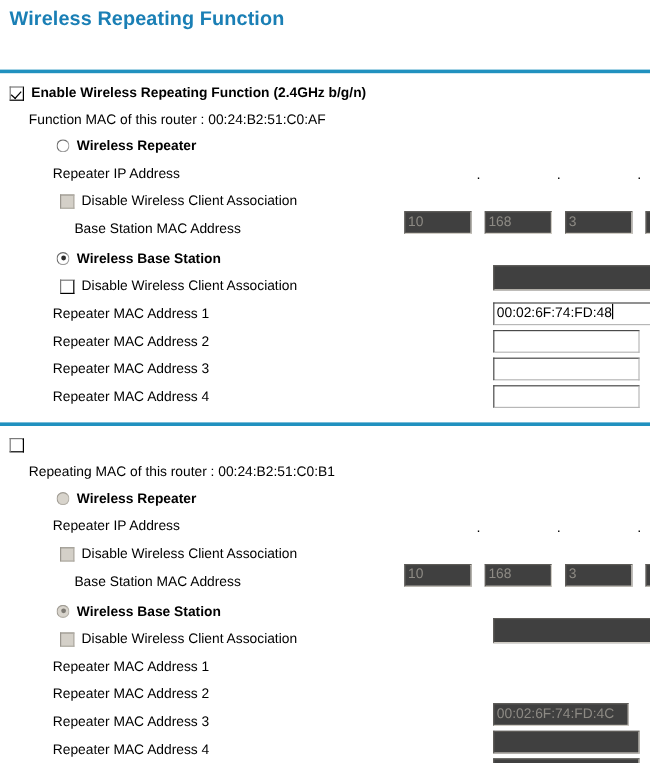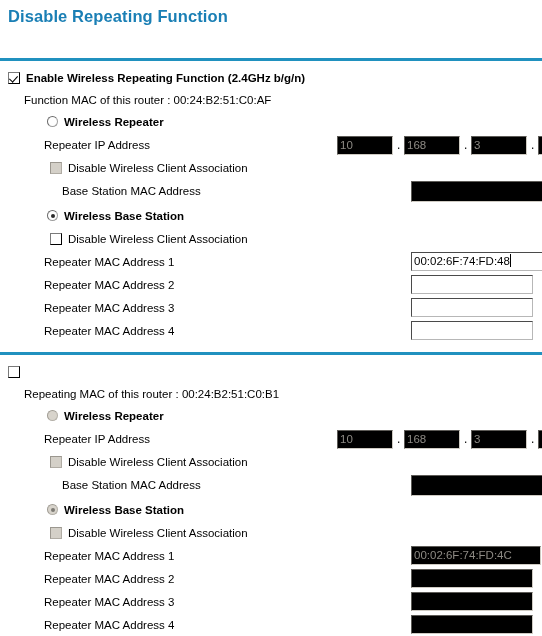--- a/index.html
+++ b/index.html
@@ -135,26 +135,27 @@
     background: #ffffff;
     border: 1px solid #e4e4e4;
     border-top-color: #4a4a4a;
     border-left-color: #4a4a4a;
     border-right-color: #b7b7b7;
     border-bottom-color: #b7b7b7;
     color: #000000;
     overflow: hidden;
   }
   .fld.disabled {
-    background: #000000;
+    background: #404040;
     color: #8d8a84;
     border-top-color: #5d5b57;
     border-left-color: #5d5b57;
     border-right-color: #cfcbc3;
     border-bottom-color: #cfcbc3;
+    margin-top: 40px;
   }
   .caret {
     display: inline-block;
     width: 1px;
     height: 13px;
     background: #000000;
     vertical-align: -2px;
     margin-left: 0px;
   }
 
@@ -163,21 +164,21 @@
     font-size: 12px;
     line-height: 19px;
     color: #000;
   }
 </style>
 </head>
 <body>
 
 <div class="page">
 
-  <div class="page-title">Disable Repeating Function</div>
+  <div class="page-title">Wireless Repeating Function</div>
   <div class="rule rule-top"></div>
 
   <div class="section" style="padding-top:6px;">
 
     <div class="row ind-0">
       <span class="cb checked"></span><span class="lbl bold">Enable Wireless Repeating Function (2.4GHz b/g/n)</span>
     </div>
 
     <div class="row tight ind-1">
       <span class="lbl">Function MAC of this router : 00:24:B2:51:C0:AF</span>
@@ -275,21 +276,21 @@
     <div class="row ind-2" style="margin-top:2px;">
       <span class="rb on disabled"></span><span class="lbl bold">Wireless Base Station</span>
     </div>
 
     <div class="row ind-4">
       <span class="cb disabled"></span><span class="lbl">Disable Wireless Client Association</span>
     </div>
 
     <div class="row ind-3">
       <span class="lbl">Repeater MAC Address 1</span>
-      <span class="fld disabled" style="left:411px;top:1px;width:130px;">00:02:6F:74:FD:4C</span>
+      <span class="fld disabled" style="left:411px;top:1px;width:113px;">00:02:6F:74:FD:4C</span>
     </div>
 
     <div class="row ind-3">
       <span class="lbl">Repeater MAC Address 2</span>
       <span class="fld disabled" style="left:411px;top:1px;width:122px;"></span>
     </div>
 
     <div class="row ind-3">
       <span class="lbl">Repeater MAC Address 3</span>
       <span class="fld disabled" style="left:411px;top:1px;width:122px;"></span>

